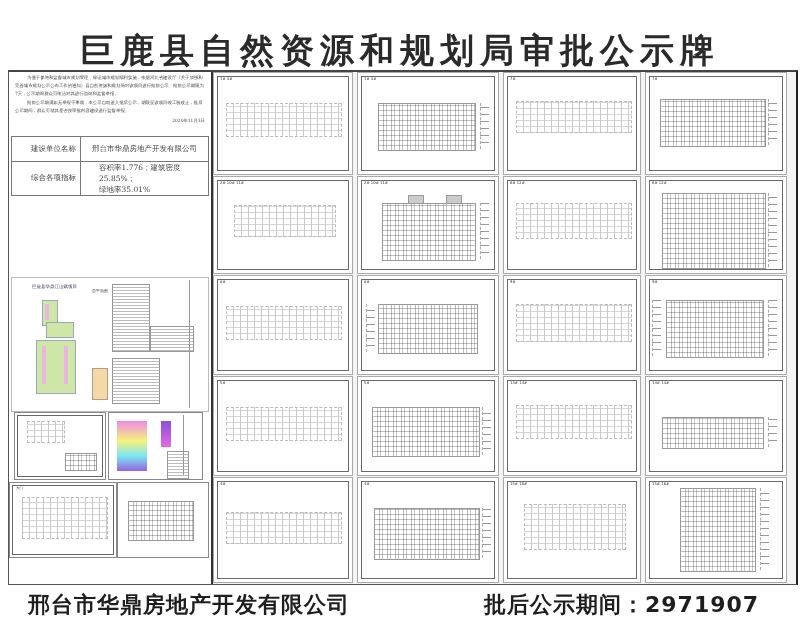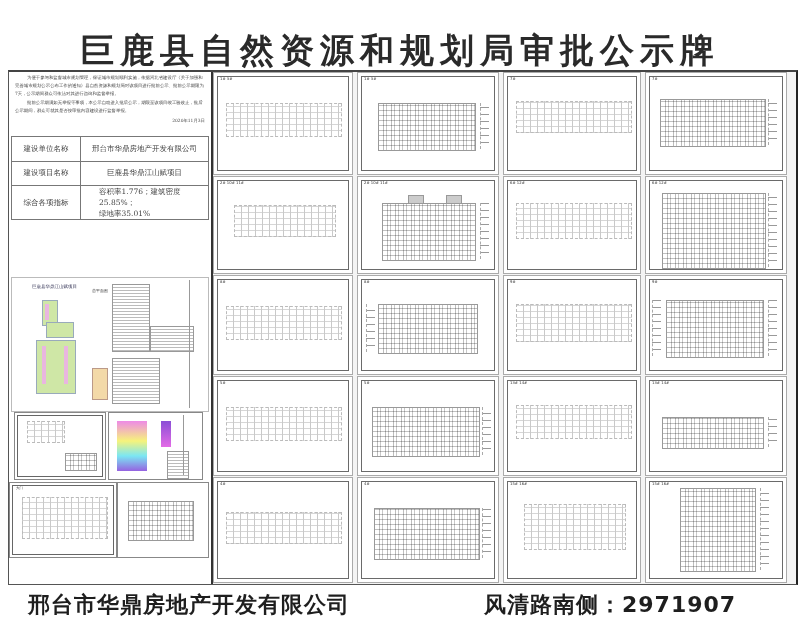--- a/index.html
+++ b/index.html
@@ -26,21 +26,21 @@
     font-family: "DejaVu Serif", serif; font-size: 4.4px; line-height: 8.2px;
     color: #444; padding: 2px 6px; box-sizing: border-box;
   }
   .notice p { margin: 0; text-indent: 12px; }
   .notice .date { text-align: right; margin-top: 2px; text-indent: 0; }
   .info-table {
     position: absolute; left: 2px; top: 64px; width: 198px; border-collapse: collapse;
     font-family: "DejaVu Serif", serif; font-size: 7.5px; color: #444;
   }
   .info-table td { border: 1px solid #777; padding: 0 4px; height: 23.5px; }
-  .info-table td.k { width: 60px; text-align: center; }
+  .info-table td.k { width: 60px; text-align: right; }
   .info-table td.v { text-align: center; }
   .info-table tr.tall td { height: 30px; }
   .info-table td.v.multi { text-align: left; padding-left: 18px; line-height: 11px; }
 
   .siteplan {
     position: absolute; left: 2px; top: 205px; width: 198px; height: 135px;
     border: 1px solid #bbb; background: #fff; box-sizing: border-box;
   }
   .sp-title { position: absolute; left: 20px; top: 6px; font-size: 4.5px; color: #335; font-family: "DejaVu Serif", serif;}
   .sp-north { position: absolute; left: 80px; top: 10px; font-size: 4px; color: #444; }
@@ -100,24 +100,20 @@
       <p>为便于参与和监督城市规划管理，保证城市规划顺利实施，依据河北省建设厅《关于加强和完善城市规划公示公布工作的通知》县自然资源和规划局对该项目进行批前公示、批前公示期限为7天，公示期间群众可依法对其进行咨询和监督举报。</p>
       <p>批前公示期满如无举报等事项，本公示自动进入批后公示，期限至该项目竣工验收止，批后公示期间，群众可就其是否按审批内容建设进行监督举报。</p>
       <p class="date">2020年11月3日</p>
     </div>
 
     <table class="info-table">
       <tbody>
           <tr>
         <td class="k">建设单位名称</td>
         <td class="v">邢台市华鼎房地产开发有限公司</td>
-      </tr>
-      <tr>
-        <td class="k">建设项目名称</td>
-        <td class="v">巨鹿县华鼎江山赋项目</td>
       </tr>
       <tr class="tall">
         <td class="k">综合各项指标</td>
         <td class="v multi">
           <div>容积率1.776；建筑密度25.85%；</div>
           <div>绿地率35.01%</div>
         </td>
       </tr>
     </tbody>
       </table>
@@ -276,14 +272,14 @@
       <div class="frame"></div>
       <div class="lbl">15# 16#</div>
       <div class="elev" style="left:34px;top:10px;width:74px;height:82px;"></div>
       <div class="elev-dims" style="left:114px;top:10px;height:82px;"></div>
     </div>
   </div>
 </div>
 
 <div class="footer-left">邢台市华鼎房地产开发有限公司</div>
 <div class="footer-right">
-  <span>风清路南侧：</span><span>2971907</span>
+  <span>批后公示期间：</span><span>2971907</span>
 </div>
 
 </body></html>

